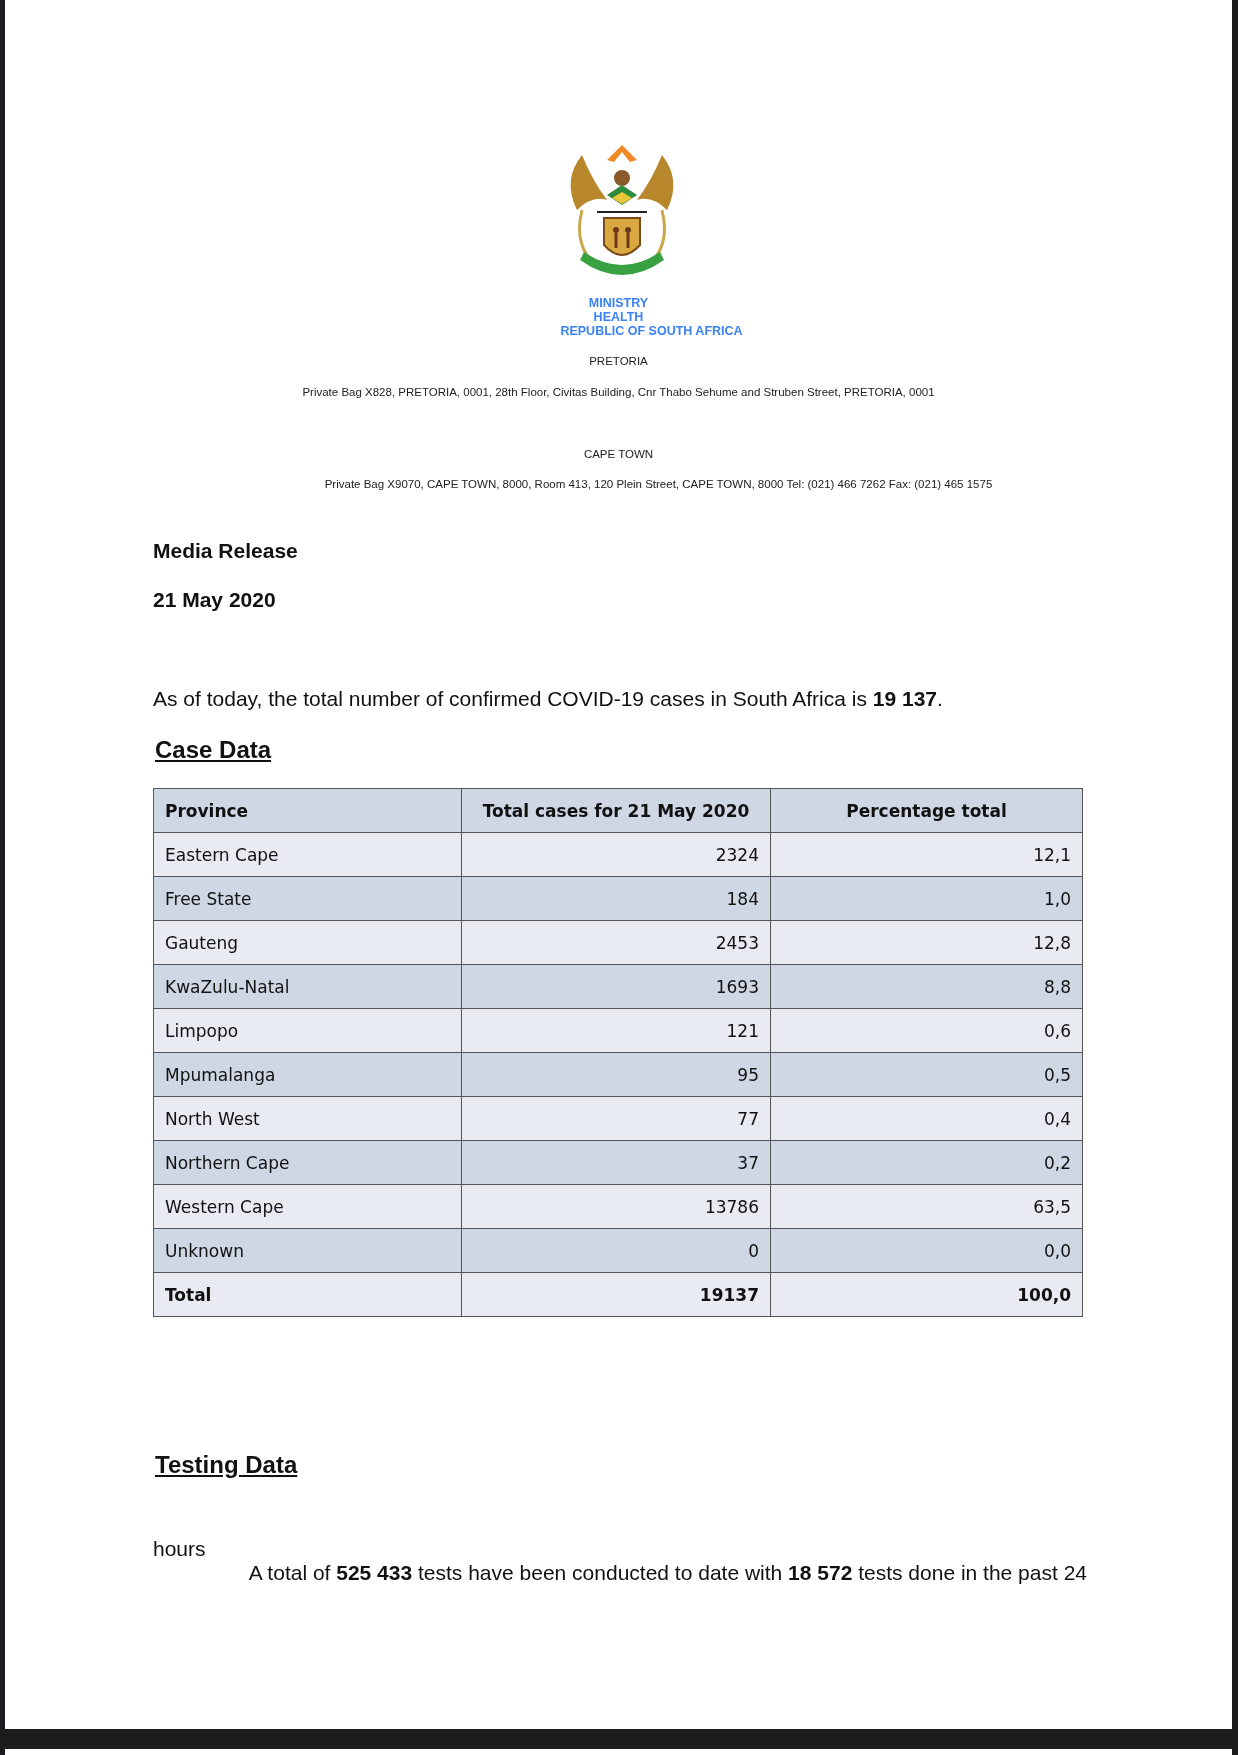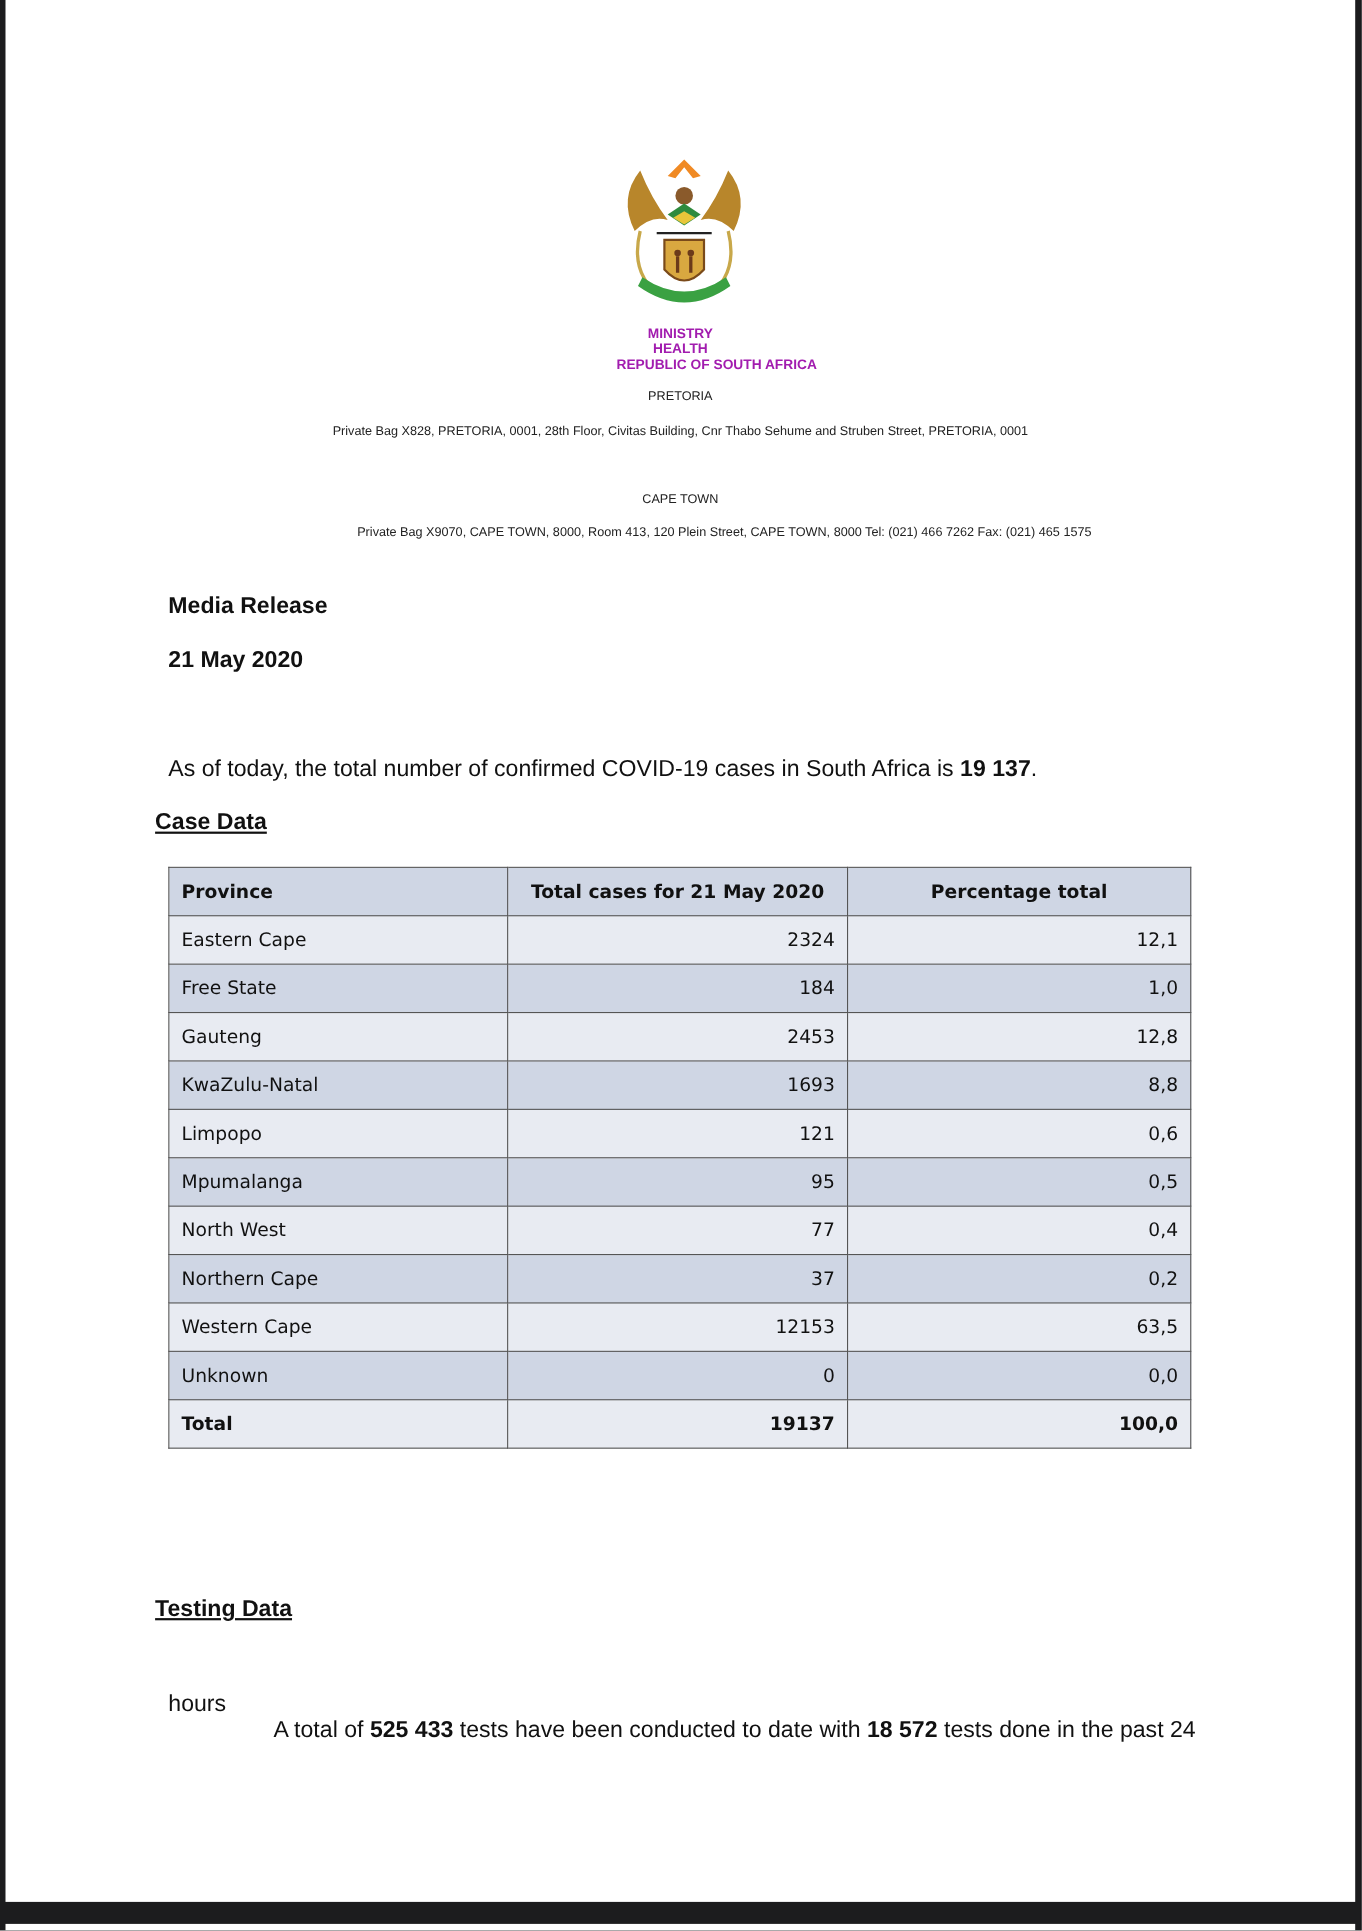--- a/index.html
+++ b/index.html
@@ -1,25 +1,25 @@
 <!DOCTYPE html>
 <html><head>
 <meta charset="utf-8">
 <style>
   html,body{margin:0;padding:0;}
   body{width:1238px;height:1755px;background:#1c1c1e;position:relative;overflow:hidden;font-family:"Liberation Sans",sans-serif;color:#111;}
   .page{position:absolute;left:5px;top:0;width:1227px;height:1729px;background:#fff;}
   .page2{position:absolute;left:5px;top:1749px;width:1227px;height:6px;background:#fff;}
   .logo{position:absolute;left:557px;top:140px;width:120px;height:150px;}
   .hdr{position:absolute;left:0;width:1227px;text-align:center;}
-  .green{color:#a21caf;font-weight:bold;font-size:12.5px;line-height:14px;}
+  .green{color:#3b82f6;font-weight:bold;font-size:12.5px;line-height:14px;}
   .small{font-size:11.5px;color:#222;}
   .h-bold{position:absolute;left:148px;font-weight:bold;font-size:21px;}
   .para{position:absolute;left:148px;font-size:21px;}
-  .under{position:absolute;left:136px;font-weight:bold;font-size:21px;text-decoration:underline;}
+  .under{position:absolute;left:150px;font-weight:bold;font-size:24px;text-decoration:underline;}
   table{position:absolute;left:148px;top:788px;width:930px;border-collapse:collapse;font-family:"DejaVu Sans",sans-serif;font-size:17px;}
   td,th{border:1.5px solid #555;height:43px;padding:0 11px;}
   th{background:#cfd6e4;font-weight:bold;}
   th.l{text-align:left;}
   th.c{text-align:center;}
   tr.odd td{background:#e8ebf2;}
   tr.even td{background:#cfd6e4;}
   tr.total td{background:#e8ebf2;font-weight:bold;}
   td.r{text-align:right;}
   .w1{width:285px;}.w2{width:286px;}
@@ -106,21 +106,21 @@
           <td class="r">77</td>
           <td class="r">0,4</td>
         </tr>
     <tr class="even">
           <td>Northern Cape</td>
           <td class="r">37</td>
           <td class="r">0,2</td>
         </tr>
     <tr class="odd">
           <td>Western Cape</td>
-          <td class="r">12153</td>
+          <td class="r">13786</td>
           <td class="r">63,5</td>
         </tr>
     <tr class="even">
           <td>Unknown</td>
           <td class="r">0</td>
           <td class="r">0,0</td>
         </tr>
     <tr class="total">
           <td>Total</td>
           <td class="r">19137</td>

